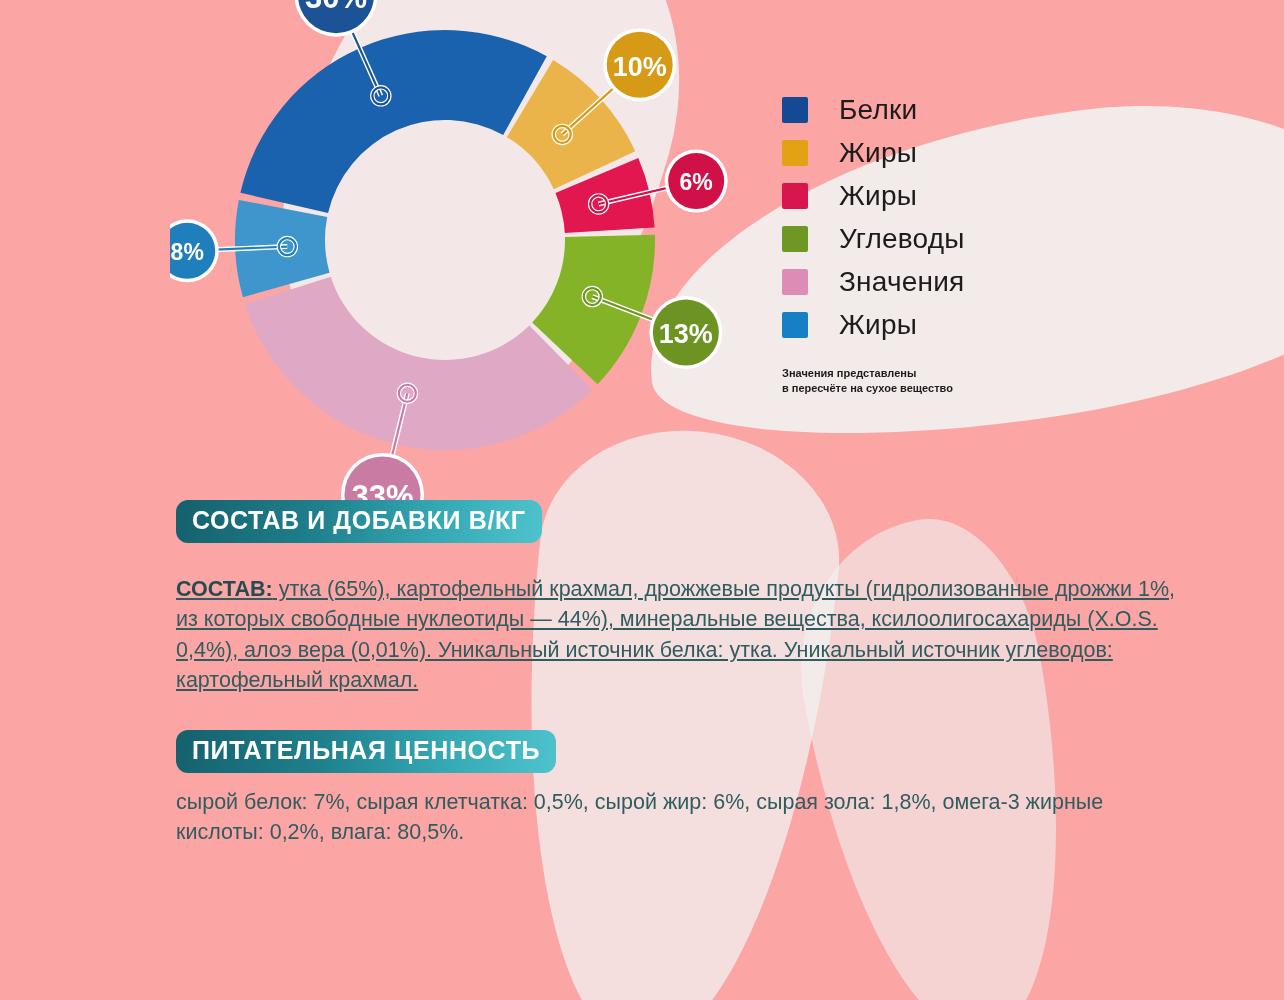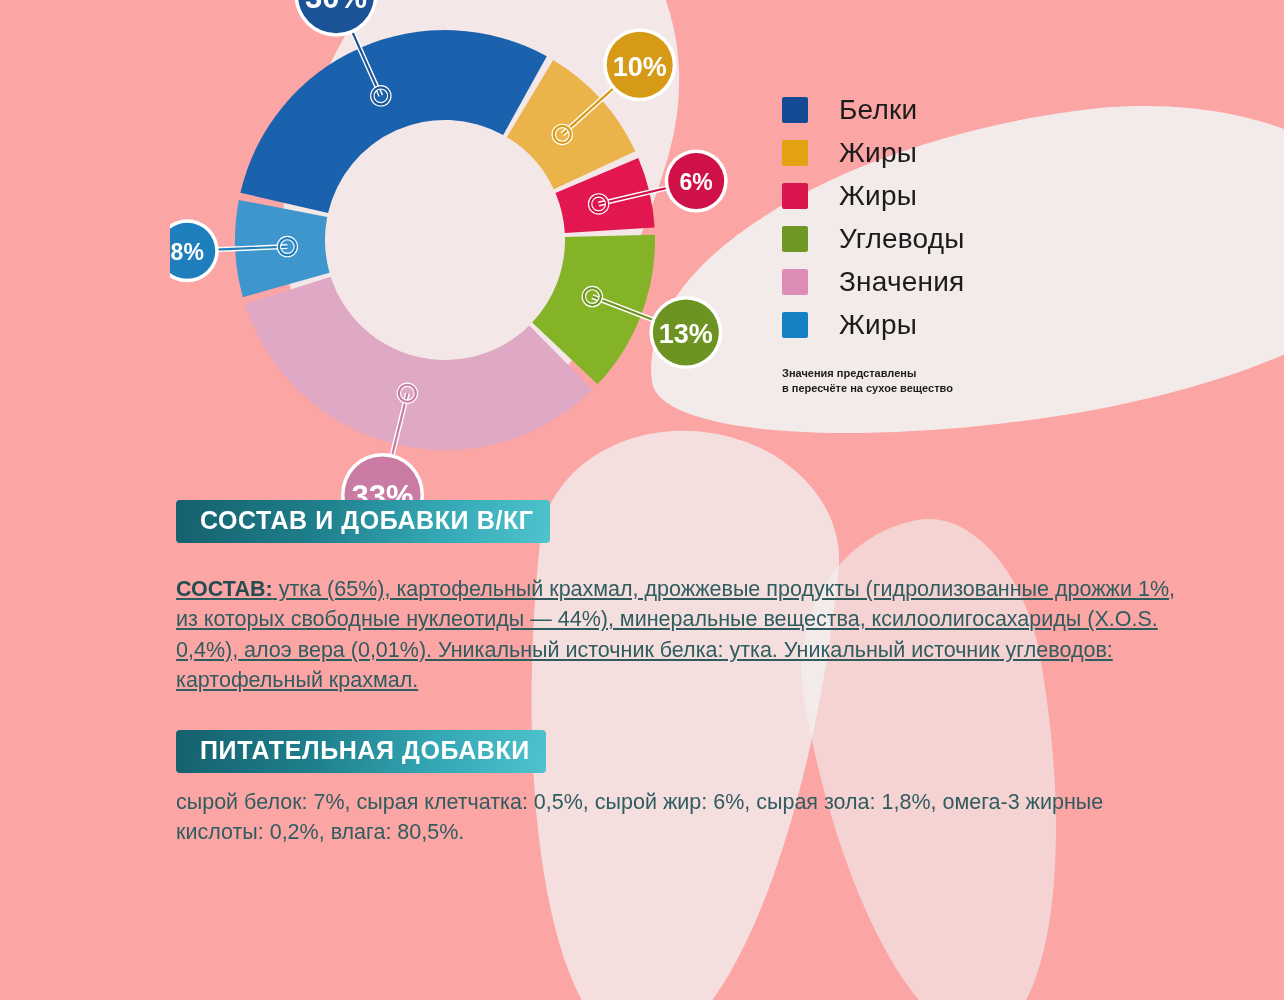--- a/index.html
+++ b/index.html
@@ -101,28 +101,28 @@
 
   
   #sections {
     position: absolute;
     left: 176px;
     top: 500px;
     width: 1000px;
   }
   .section-head {
     display: inline-block;
-    padding: 8px 16px 10px 24px;
+    padding: 8px 16px 10px 16px;
     background: linear-gradient(100deg, #15606d 0%, #1f7f8c 38%, #35aab6 72%, #4fc3cd 100%);
     color: #ffffff;
     font-size: 25px;
     font-weight: bold;
     letter-spacing: .6px;
     line-height: 1;
-    border-radius: 4px;
+    border-radius: 12px;
   }
   .section-body {
     margin-top: 14px;
     font-size: 21.5px;
     line-height: 1.42;
     color: #2f5c5f;
     white-space: pre-line;
   }
   .section-body b { color: #244c50; }
   #composition-block { margin-top: 0; text-decoration: underline; }
@@ -232,21 +232,21 @@
 
     <div>
       <div class="section-head">СОСТАВ И ДОБАВКИ В/КГ</div>
       <div class="section-body" id="composition-block">
         <b>СОСТАВ:</b><span> утка (65%), картофельный крахмал, дрожжевые продукты (гидролизованные дрожжи 1%, из которых свободные нуклеотиды — 44%), минеральные вещества, ксилоолигосахариды (X.O.S. 0,4%), алоэ вера (0,01%). Уникальный источник белка: утка. Уникальный источник углеводов: картофельный крахмал.</span>
       </div>
     </div>
 
     <div>
       <div id="nutrition-head-wrap">
-        <div class="section-head">ПИТАТЕЛЬНАЯ ДОБАВКИ</div>
+        <div class="section-head">ПИТАТЕЛЬНАЯ ЦЕННОСТЬ</div>
       </div>
       <div class="section-body">сырой белок: 7%, сырая клетчатка: 0,5%, сырой жир: 6%, сырая зола: 1,8%, омега-3 жирные кислоты: 0,2%, влага: 80,5%.</div>
       <div class="section-body" id="energy-block">
         
       </div>
     </div>
 
   </div>
 </div>
 

